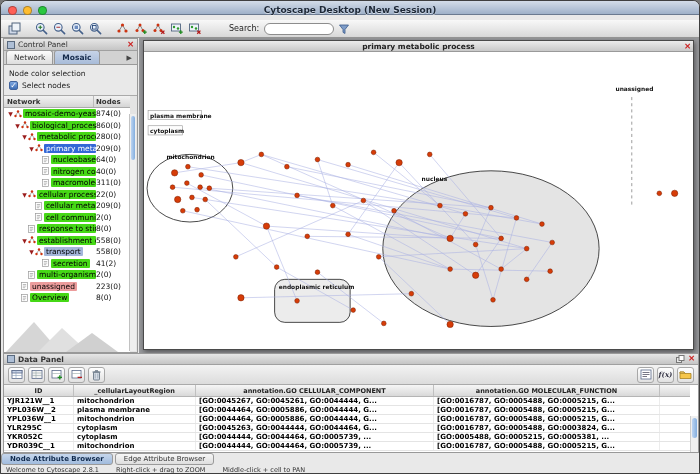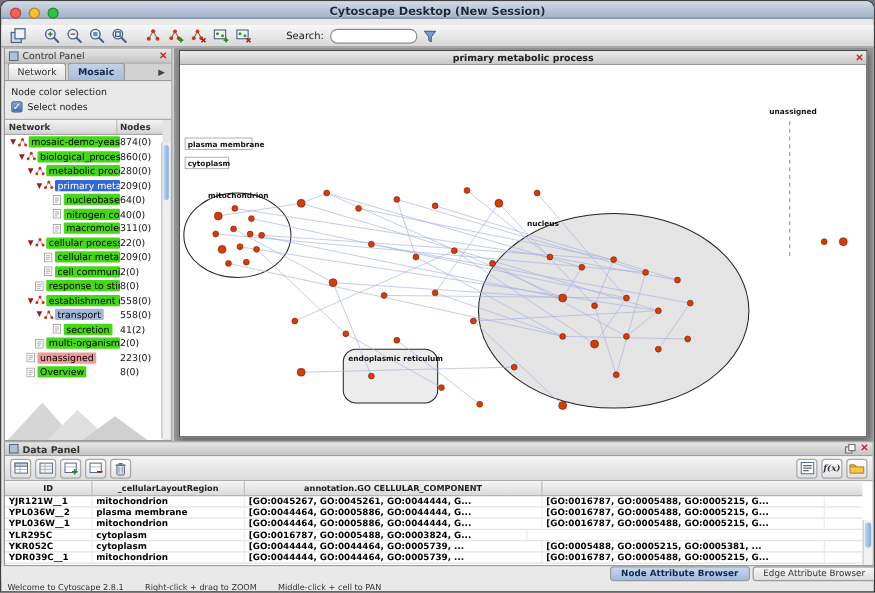--- a/index.html
+++ b/index.html
@@ -69,21 +69,21 @@
 .fx{font-size:7px;font-style:italic;font-weight:bold;color:#334;font-family:"DejaVu Serif",serif}
 .dp-table{position:absolute;left:0;top:31px;right:0;bottom:0;background:#fff;overflow:hidden}
 .t-header{display:flex;height:12px;background:linear-gradient(#f6f6f6,#d9d9d9);border-bottom:1px solid #b5b5b5;font-size:6.5px;font-weight:bold;color:#222;text-align:center;margin-right:8px}
 .t-hcell{border-right:1px solid #c0c0c0;line-height:12px;overflow:hidden;white-space:nowrap}
 .t-row{display:flex;height:9px;border-bottom:1px solid #e4e4e4;margin-right:8px}
 .t-cell{font-size:7px;font-weight:bold;line-height:9px;padding-left:3px;border-right:1px solid #ececec;overflow:hidden;white-space:nowrap;color:#000;text-align:left}
 .c0{width:70px}.c1{width:122px}.c2{width:238px}.c3{width:226px}.c4{flex:1;border-right:none}
 .dp-scroll{position:absolute;right:0;top:31px;bottom:0;width:8px;background:#f0f0f0;border-left:1px solid #ccc}
 .dp-thumb{position:absolute;left:1px;right:1px;top:2px;height:20px;border-radius:3px;background:linear-gradient(90deg,#bcd4f2,#84aede)}
 
-.bottom-tabs{position:absolute;left:0;top:452px;width:700px;height:12px;display:flex;justify-content:flex-end;align-items:center;gap:2px;background:#e9e9e9}
+.bottom-tabs{position:absolute;left:0;top:452px;width:700px;height:12px;display:flex;justify-content:flex-start;align-items:center;gap:2px;background:#e9e9e9}
 .b-tab{font-size:7px;padding:1px 8px;border:1px solid #9a9a9a;border-radius:3px;background:linear-gradient(#f7f7f7,#dedede);color:#333;font-family:"DejaVu Sans",sans-serif}
 .b-tab.selected{background:linear-gradient(#c7d7ec,#a0bbdd);font-weight:bold;color:#102a4d}
 .statusbar{position:absolute;left:0;top:464px;width:632px;height:10px;font-size:6.5px;color:#333;display:flex;align-items:center;padding-left:5px}
 .sb-item{margin-right:17px}
 </style>
 </head>
 <body>
 
 <div class="window">
 
@@ -671,20 +671,21 @@
             <path d="M1 3 L1 9.5 L12 9.5 L12 4.5 L6 4.5 L5 3 Z" fill="#f6c64a" stroke="#a8821e" stroke-width="0.8"></path>
             <path d="M1 3 L4.8 3 L5.8 4.4 L1 4.4 Z" fill="#f9da7e" stroke="#a8821e" stroke-width="0.8"></path>
           </svg>
         </button>
     </div>
     <div class="dp-table">
       <div class="t-header">
         <div class="t-hcell c0">ID</div>
         <div class="t-hcell c1">_cellularLayoutRegion</div>
         <div class="t-hcell c2">annotation.GO CELLULAR_COMPONENT</div>
+        <div class="t-hcell c3">annotation.GO MOLECULAR_FUNCTION</div>
         <div class="t-hcell c4"></div>
       </div>
       <div>
           <div class="t-row">
             <div class="t-cell c0">YJR121W__1</div>
             <div class="t-cell c1">mitochondrion</div>
             <div class="t-cell c2">[GO:0045267, GO:0045261, GO:0044444, G...</div>
             <div class="t-cell c3">[GO:0016787, GO:0005488, GO:0005215, G...</div>
             <div class="t-cell c4"></div>
           </div>
@@ -698,20 +699,21 @@
           <div class="t-row">
             <div class="t-cell c0">YPL036W__1</div>
             <div class="t-cell c1">mitochondrion</div>
             <div class="t-cell c2">[GO:0044464, GO:0005886, GO:0044444, G...</div>
             <div class="t-cell c3">[GO:0016787, GO:0005488, GO:0005215, G...</div>
             <div class="t-cell c4"></div>
           </div>
           <div class="t-row">
             <div class="t-cell c0">YLR295C</div>
             <div class="t-cell c1">cytoplasm</div>
+            <div class="t-cell c2">[GO:0045263, GO:0044444, GO:0044464, G...</div>
             <div class="t-cell c3">[GO:0016787, GO:0005488, GO:0003824, G...</div>
             <div class="t-cell c4"></div>
           </div>
           <div class="t-row">
             <div class="t-cell c0">YKR052C</div>
             <div class="t-cell c1">cytoplasm</div>
             <div class="t-cell c2">[GO:0044444, GO:0044464, GO:0005739, ...</div>
             <div class="t-cell c3">[GO:0005488, GO:0005215, GO:0005381, ...</div>
             <div class="t-cell c4"></div>
           </div>

